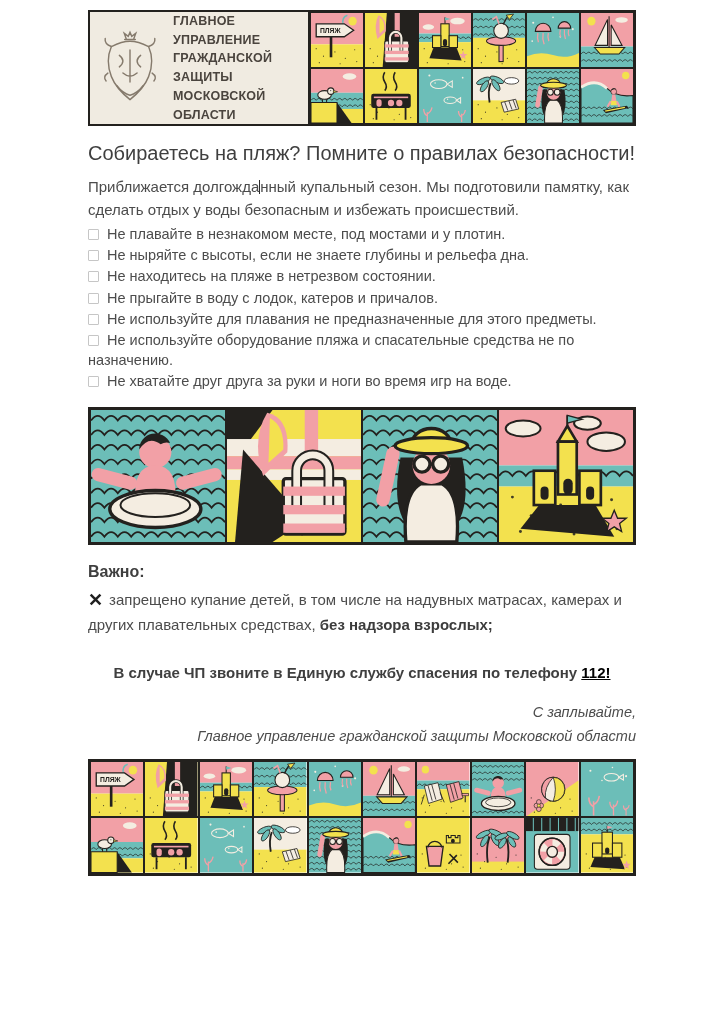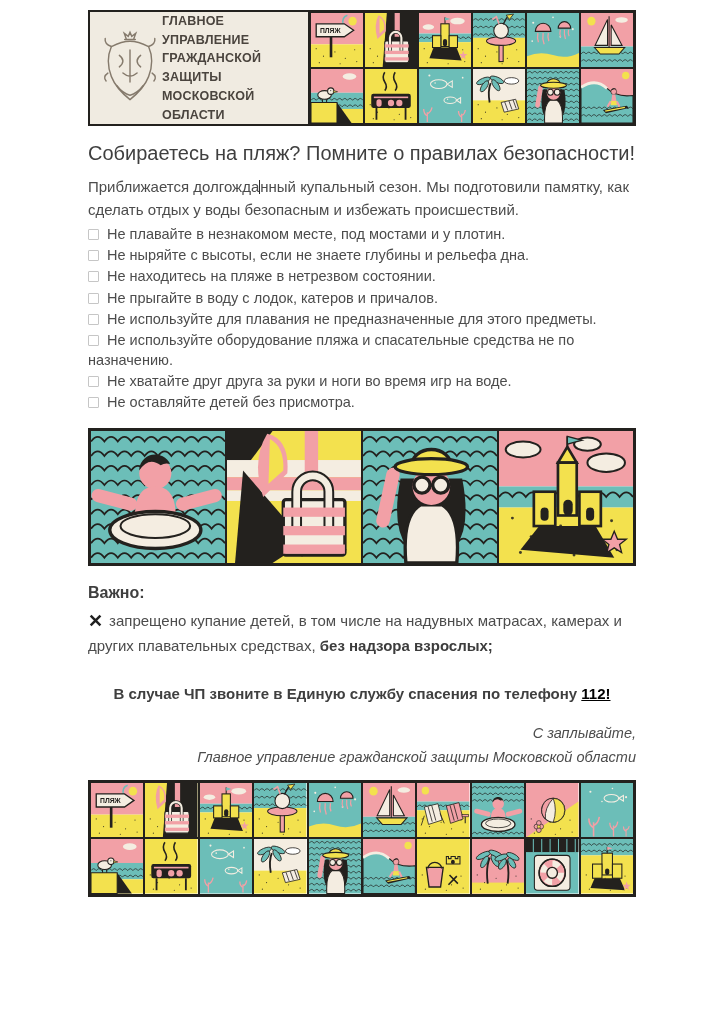--- a/index.html
+++ b/index.html
@@ -2,21 +2,21 @@
 <html><head>
 <meta charset="utf-8">
 <style>
   *{box-sizing:border-box;margin:0;padding:0}
   html,body{background:#ffffff}
   body{width:724px;font-family:"Liberation Sans",sans-serif;color:#4c4c4c;-webkit-font-smoothing:antialiased}
   .page{width:548px;margin:0 auto;padding-top:10px}
 
   
   .banner{display:flex;height:116px;border:2px solid #23211e;background:#f0ebe1}
-  .banner-left{width:218px;display:flex;align-items:center;gap:1px;padding:0 8px 0 9px;flex:none}
+  .banner-left{width:218px;display:flex;align-items:center;gap:12px;padding:0 8px 0 9px;flex:none}
   .banner-left svg{flex:none}
   .org-name{font-size:12.5px;font-weight:700;color:#4a443e;line-height:1.5;letter-spacing:.2px}
   .banner-right{flex:1;display:grid;grid-template-columns:repeat(6,1fr);grid-template-rows:1fr 1fr;border-left:2px solid #23211e;background:#23211e}
 
   .tile{border:1px solid #23211e;overflow:hidden;background:#fff}
   .tile svg{display:block;width:100%;height:100%}
 
   
   .strip{display:grid;border:2px solid #23211e;background:#23211e}
   .strip-middle{grid-template-columns:repeat(4,1fr);height:138px;margin:15px 0 4px}
@@ -330,21 +330,20 @@
   <p class="intro"><span>Приближается долгожда</span><span class="caret"></span><span>нный купальный сезон. Мы подготовили памятку, как сделать отдых у воды безопасным и избежать происшествий.</span></p>
 
   <div>
       <div class="rule"><span class="cb"></span><span>Не плавайте в незнакомом месте, под мостами и у плотин.</span></div>
       <div class="rule"><span class="cb"></span><span>Не ныряйте с высоты, если не знаете глубины и рельефа дна.</span></div>
       <div class="rule"><span class="cb"></span><span>Не находитесь на пляже в нетрезвом состоянии.</span></div>
       <div class="rule"><span class="cb"></span><span>Не прыгайте в воду с лодок, катеров и причалов.</span></div>
       <div class="rule"><span class="cb"></span><span>Не используйте для плавания не предназначенные для этого предметы.</span></div>
       <div class="rule"><span class="cb"></span><span>Не используйте оборудование пляжа и спасательные средства не по назначению.</span></div>
       <div class="rule"><span class="cb"></span><span>Не хватайте друг друга за руки и ноги во время игр на воде.</span></div>
-      <div class="rule"><span class="cb"></span><span>Не оставляйте детей без присмотра.</span></div>
     </div>
 
   <div class="strip strip-middle">
       <div class="tile">
         <svg viewBox="0 0 100 100" preserveAspectRatio="none">
           <rect width="100" height="100" fill="#6cbeb8"></rect>
           <path d="M0 8 q5 -7 10 0 q5 -7 10 0 q5 -7 10 0 q5 -7 10 0 q5 -7 10 0 q5 -7 10 0 q5 -7 10 0 q5 -7 10 0 q5 -7 10 0 q5 -7 10 0 " fill="none" stroke="#23211e" stroke-width="1.3"></path>
           <path d="M0 19 q5 -7 10 0 q5 -7 10 0 q5 -7 10 0 q5 -7 10 0 q5 -7 10 0 q5 -7 10 0 q5 -7 10 0 q5 -7 10 0 q5 -7 10 0 q5 -7 10 0 " fill="none" stroke="#23211e" stroke-width="1.3"></path>
           <path d="M0 30 q5 -7 10 0 q5 -7 10 0 q5 -7 10 0 q5 -7 10 0 q5 -7 10 0 q5 -7 10 0 q5 -7 10 0 q5 -7 10 0 q5 -7 10 0 q5 -7 10 0 " fill="none" stroke="#23211e" stroke-width="1.3"></path>
           <path d="M0 41 q5 -7 10 0 q5 -7 10 0 q5 -7 10 0 q5 -7 10 0 q5 -7 10 0 q5 -7 10 0 q5 -7 10 0 q5 -7 10 0 q5 -7 10 0 q5 -7 10 0 " fill="none" stroke="#23211e" stroke-width="1.3"></path>

